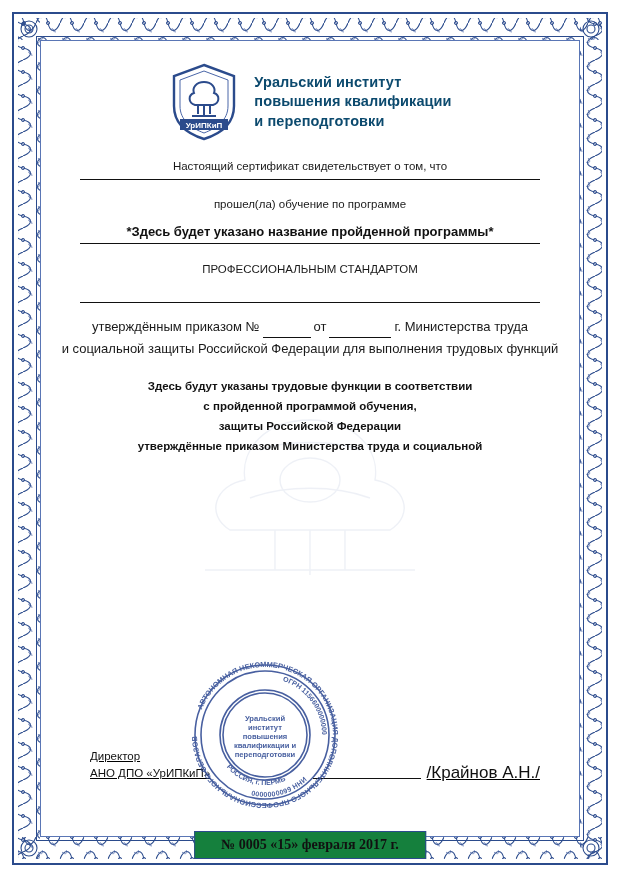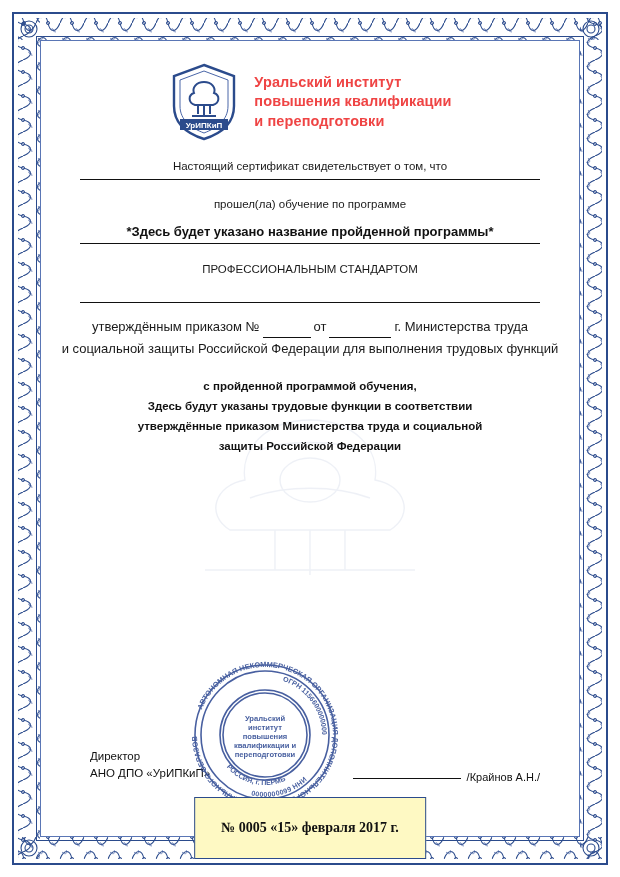--- a/index.html
+++ b/index.html
@@ -80,21 +80,21 @@
     justify-content: center;
     gap: 14px;
     margin-top: 14px;
   }
   .logo {
     width: 72px;
     height: 80px;
     flex: none;
   }
   .org-name {
-    color: #ef4444;
+    color: #0c4a6e;
     font-weight: bold;
     font-size: 14.5px;
     line-height: 1.32;
     letter-spacing: 0.1px;
   }
 
   
   .title {
     text-align: center;
     font-family: "Liberation Serif", serif;
@@ -166,31 +166,32 @@
 
   
   .signature {
     position: absolute;
     left: 40px;
     right: 30px;
     top: 700px;
     display: flex;
     align-items: flex-end;
     justify-content: space-between;
+    text-decoration: underline;
   }
   .sig-left {
     font-size: 11.5px;
     color: #111;
     line-height: 1.5;
   }
   .sig-right {
     display: flex;
     align-items: flex-end;
     gap: 6px;
-    font-size: 11px;
+    font-size: 17px;
     color: #111;
   }
   .sig-rule {
     width: 108px;
     height: 1px;
     background: #111;
     margin-bottom: 4px;
   }
 
   
@@ -204,26 +205,26 @@
     pointer-events: none;
   }
 
   
   .footer-box {
     position: absolute;
     left: 50%;
     transform: translateX(-50%);
     bottom: 18px;
     border: 1.5px solid #2b4b8c;
-    padding: 22px 26px;
+    padding: 5px 26px;
     font-family: "Liberation Serif", serif;
     font-size: 14px;
     font-weight: bold;
     color: #111;
-    background: #fef9c3;
+    background: #15803d;
     white-space: nowrap;
   }
 </style>
 </head>
 <body>
 
 <div class="page">
 
   <div class="border-outer"></div>
   <div class="border-inner"></div>
@@ -311,24 +312,24 @@
       <div class="gap-md"></div>
       <div class="rule"></div>
     </div>
 
     <div class="order-row">
       <span>утверждённым приказом №</span><span class="blank"></span><span>от</span><span class="blank wide"></span><span>г. Министерства труда</span>
       <div>и социальной защиты Российской Федерации для выполнения трудовых функций</div>
     </div>
 
     <div class="functions">
+      <div>Здесь будут указаны трудовые функции в соответствии</div>
       <div>с пройденной программой обучения,</div>
-      <div>Здесь будут указаны трудовые функции в соответствии</div>
+      <div>защиты Российской Федерации</div>
       <div>утверждённые приказом Министерства труда и социальной</div>
-      <div>защиты Российской Федерации</div>
     </div>
 
     <div class="signature">
       <div class="sig-left">
         <div>Директор</div>
         <div>АНО ДПО «УрИПКиП»</div>
       </div>
       <div class="sig-right">
         <div class="sig-rule"></div>
         <div>/Крайнов А.Н./</div>

